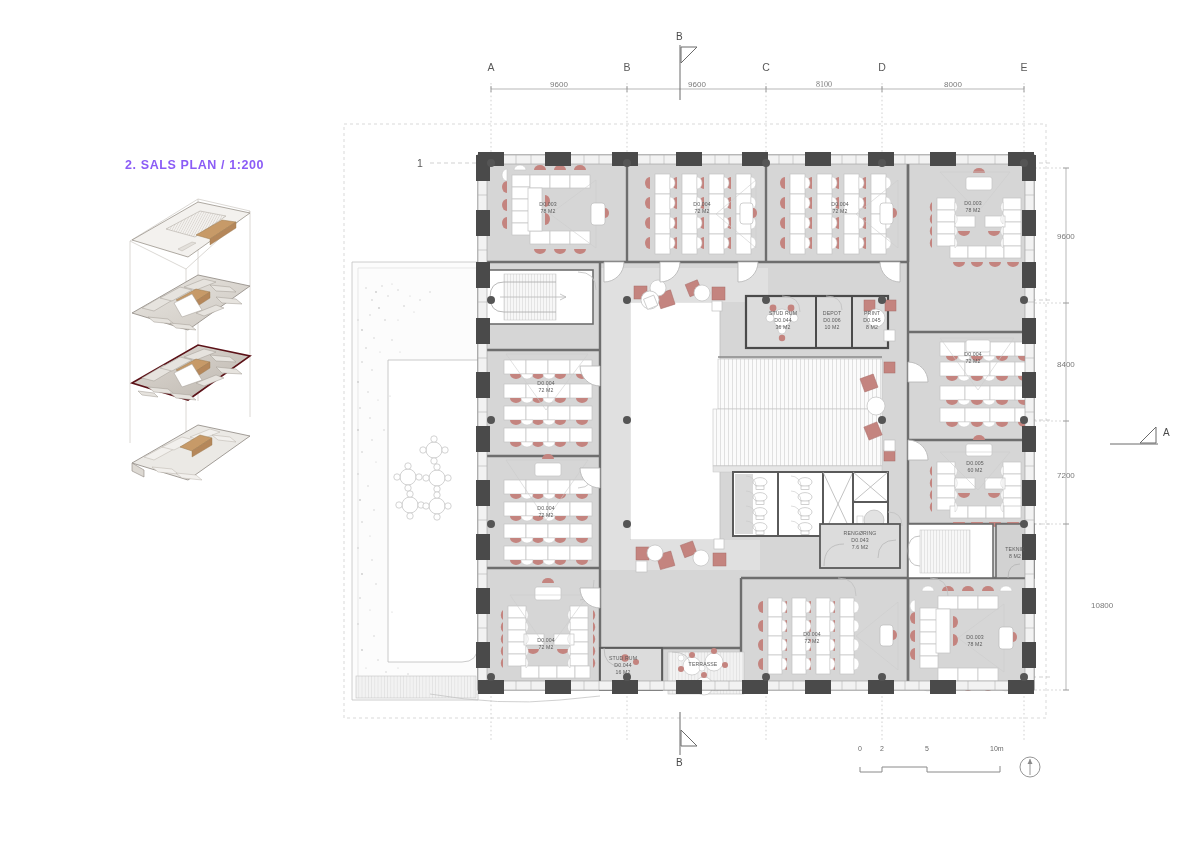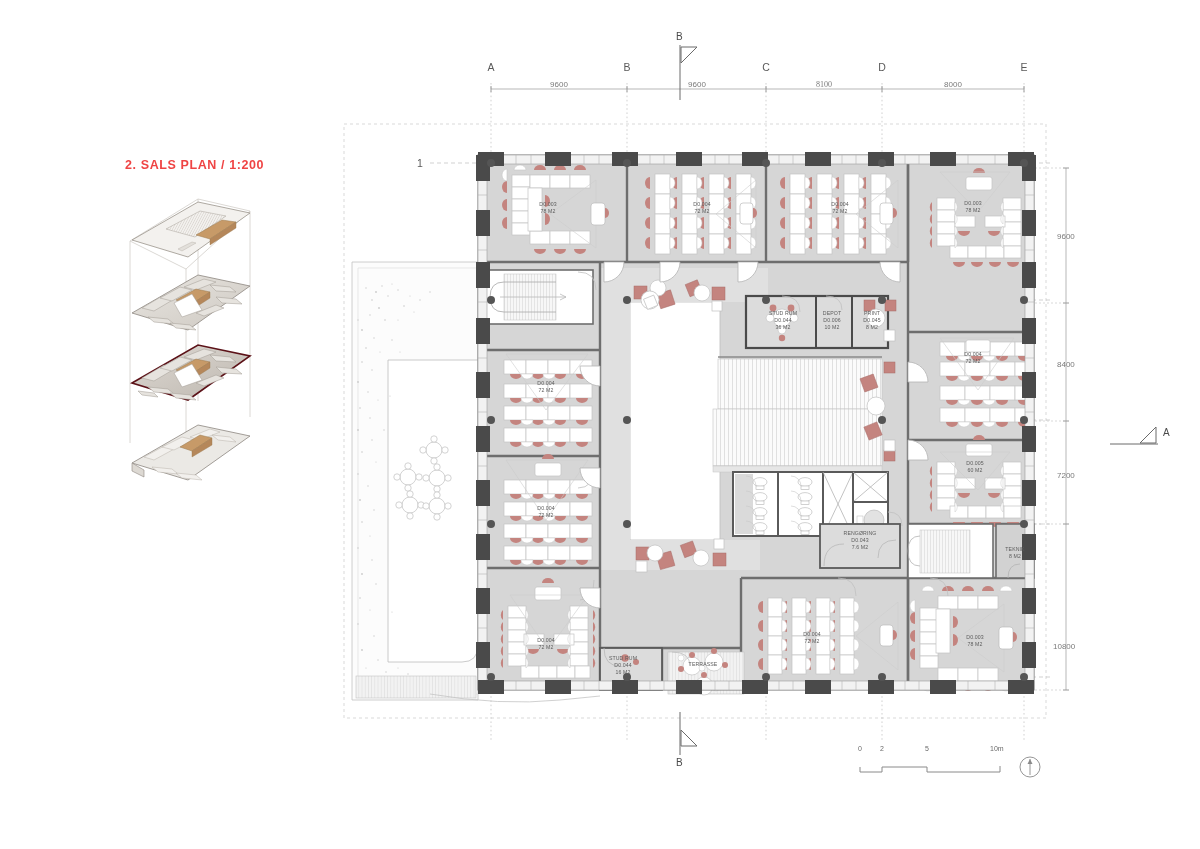--- a/index.html
+++ b/index.html
@@ -1,19 +1,19 @@
 <!DOCTYPE html>
 <html><head>
 <meta charset="utf-8">
 <style>
   html,body{margin:0;padding:0;background:#ffffff;}
   body{width:1200px;height:849px;position:relative;overflow:hidden;
        font-family:"Liberation Sans","DejaVu Sans",sans-serif;color:#4a4a4a;}
   .abs{position:absolute;}
-  #title{left:125px;top:158px;font-size:12.5px;font-weight:bold;letter-spacing:.6px;color:#ef4444;}
+  #title{left:125px;top:158px;font-size:12.5px;font-weight:bold;letter-spacing:.6px;color:#8b5cf6;}
   .gridlbl{font-size:10.5px;color:#5a5a5a;text-align:center;width:20px;}
   .dimtxt{font-size:8px;color:#7a7a7a;text-align:center;}
   .dimtxtv{font-size:8px;color:#7a7a7a;}
   .roomlbl{font-size:5.2px;color:#5d5d5d;text-align:center;line-height:7.2px;
            letter-spacing:.1px;pointer-events:none;}
   .scalelbl{font-size:7px;color:#6a6a6a;}
   .sectlbl{font-size:10px;color:#4a4a4a;}
   svg{display:block;}
 </style>
 </head>
@@ -118,21 +118,21 @@
 
 <div class="abs gridlbl" style="left:410px;top:157px;">1</div>
 <div class="abs gridlbl" style="left:410px;top:294px;">2</div>
 <div class="abs gridlbl" style="left:410px;top:414px;">3</div>
 <div class="abs gridlbl" style="left:410px;top:518px;">4</div>
 <div class="abs gridlbl" style="left:410px;top:671px;">5</div>
 
 <div class="abs dimtxtv" style="left:1057px;top:232px;">9600</div>
 <div class="abs dimtxtv" style="left:1057px;top:360px;text-align:center;">8400</div>
 <div class="abs dimtxtv" style="left:1057px;top:471px;">7200</div>
-<div class="abs dimtxtv" style="left:1053px;top:601px;margin-top:41px;">10800</div>
+<div class="abs dimtxtv" style="left:1091px;top:601px;">10800</div>
 
 <div class="abs sectlbl" style="left:676px;top:31px;">B</div>
 <div class="abs sectlbl" style="left:676px;top:757px;">B</div>
 <div class="abs sectlbl" style="left:1163px;top:427px;">A</div>
 
 <div class="abs" style="left:0;top:0;width:1200px;height:849px;">
 <svg width="1200" height="849" viewBox="0 0 1200 849">
  <defs>
 
    <pattern id="treadV" width="4" height="8" patternUnits="userSpaceOnUse">

